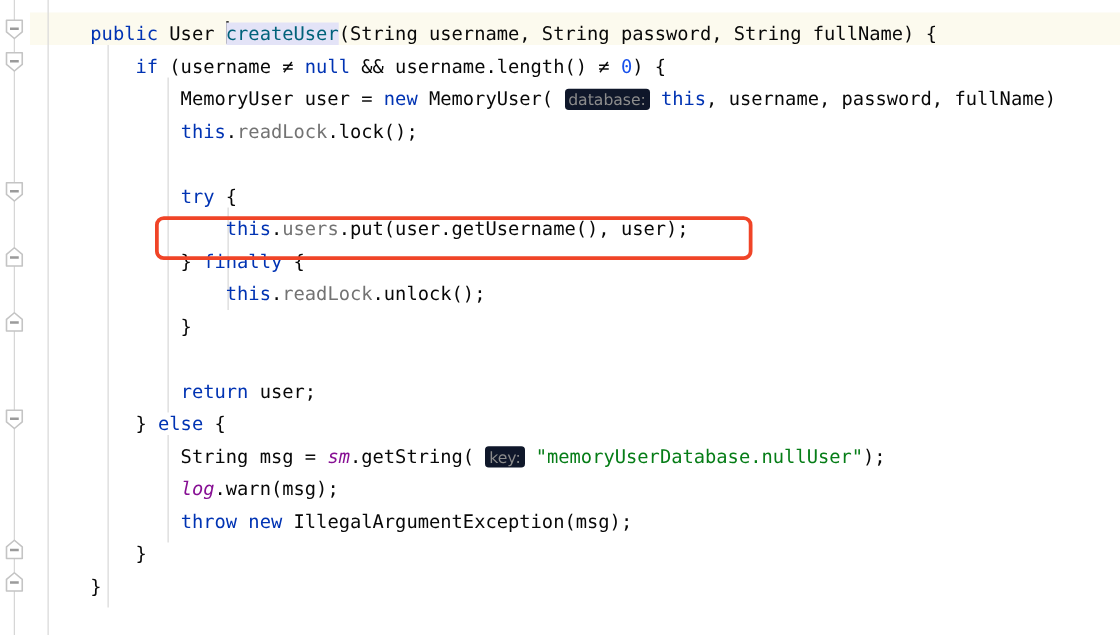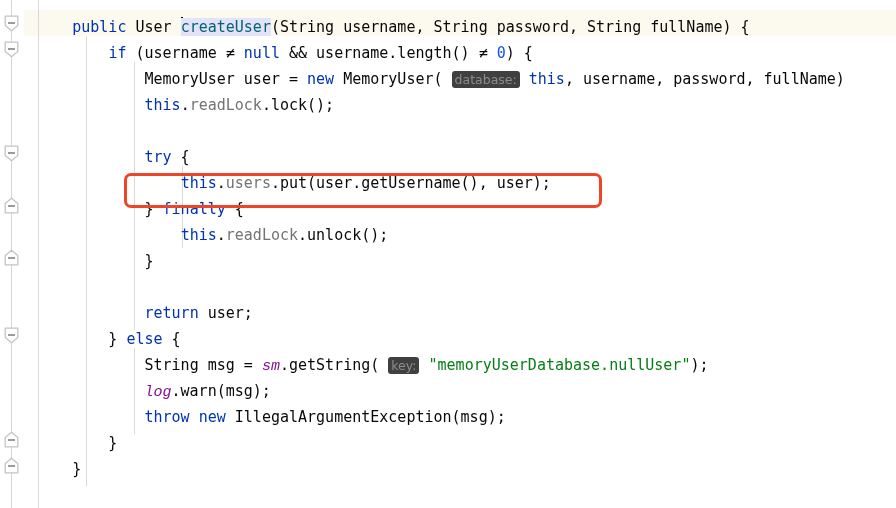--- a/index.html
+++ b/index.html
@@ -96,28 +96,28 @@
     height: 26px;
     white-space: pre;
     width: 896px;
     overflow: hidden;
   }
 
   
   .kw       { color: #0033b3; }
   .plain    { color: #080808; }
   .field    { color: #737373; }
-  .sfield   { color: #871094; font-style: italic; font-family: Liberation Mono, monospace; }
+  .sfield   { color: #871094; font-style: italic; }
   .str      { color: #067d17; }
   .num      { color: #1750eb; }
   .method   { color: #00627a; }
 
   
   .hint {
-    background: #404040;
+    background: #0f172a;
     color: #8c8c8c;
     border-radius: 3px;
     padding: 1px 3px;
     font-size: 12.5px;
     font-family: "DejaVu Sans", "Liberation Sans", sans-serif;
   }
 
   
   .ident-hl {
     background: #e3e3f7;

